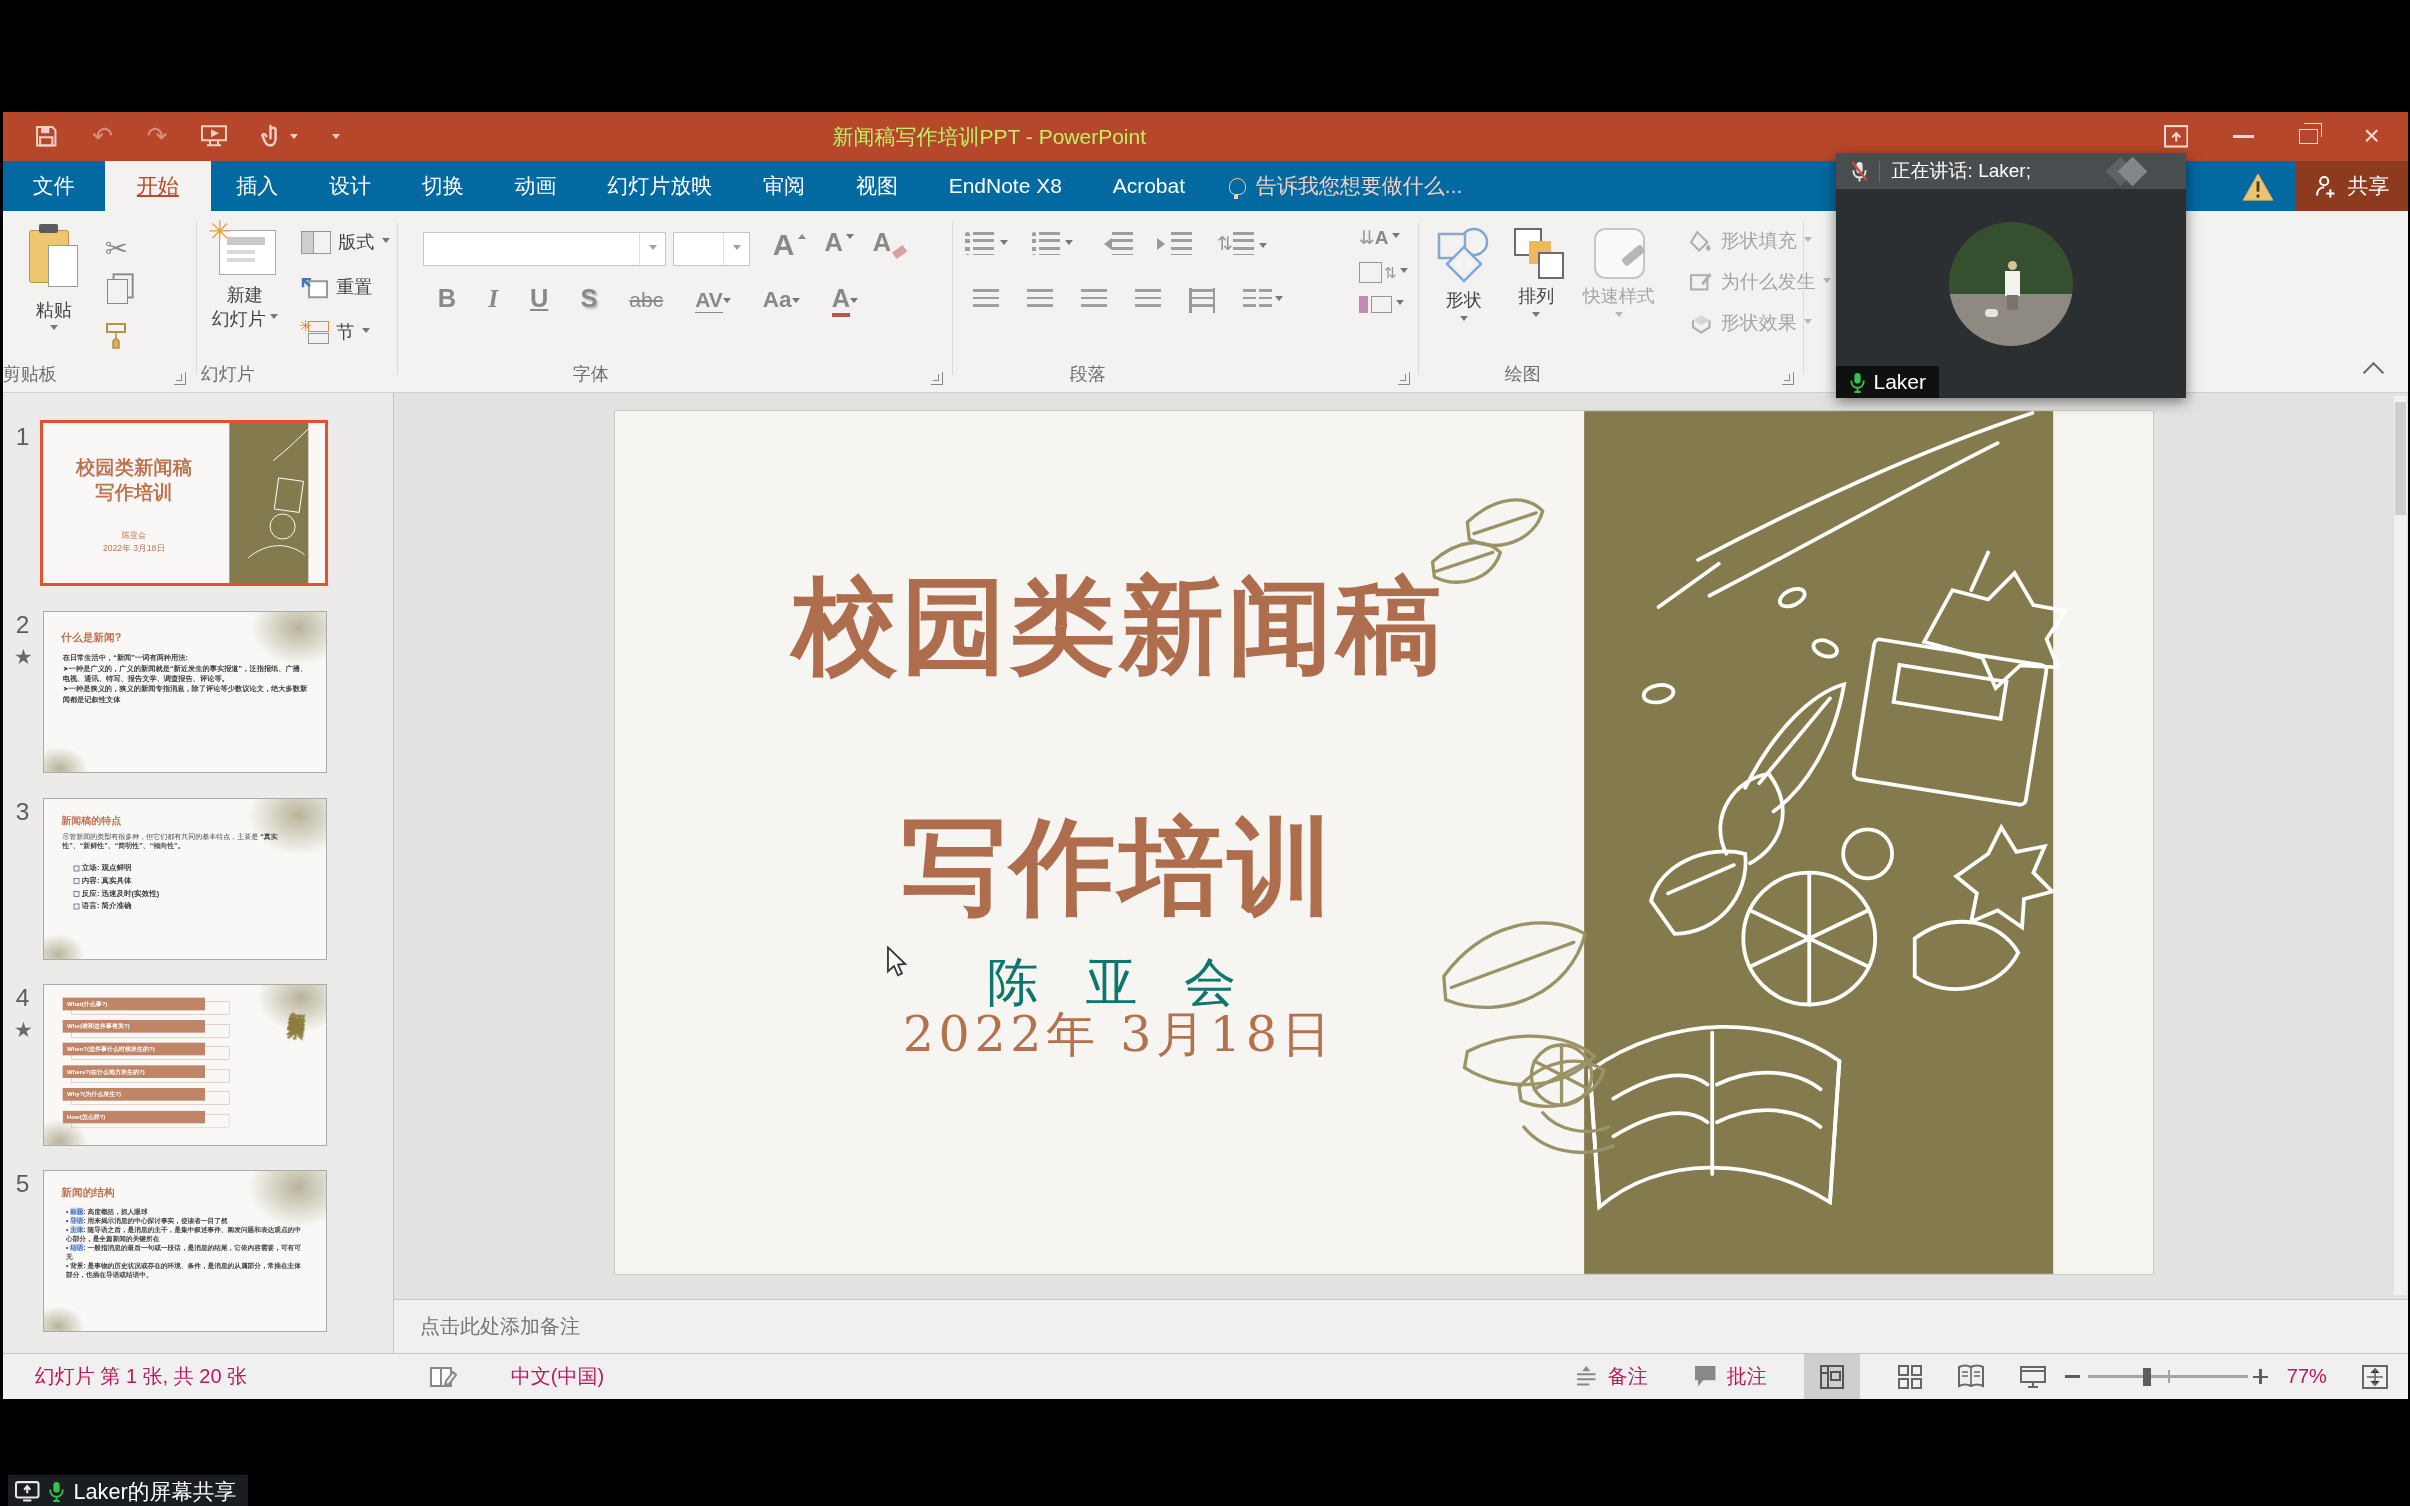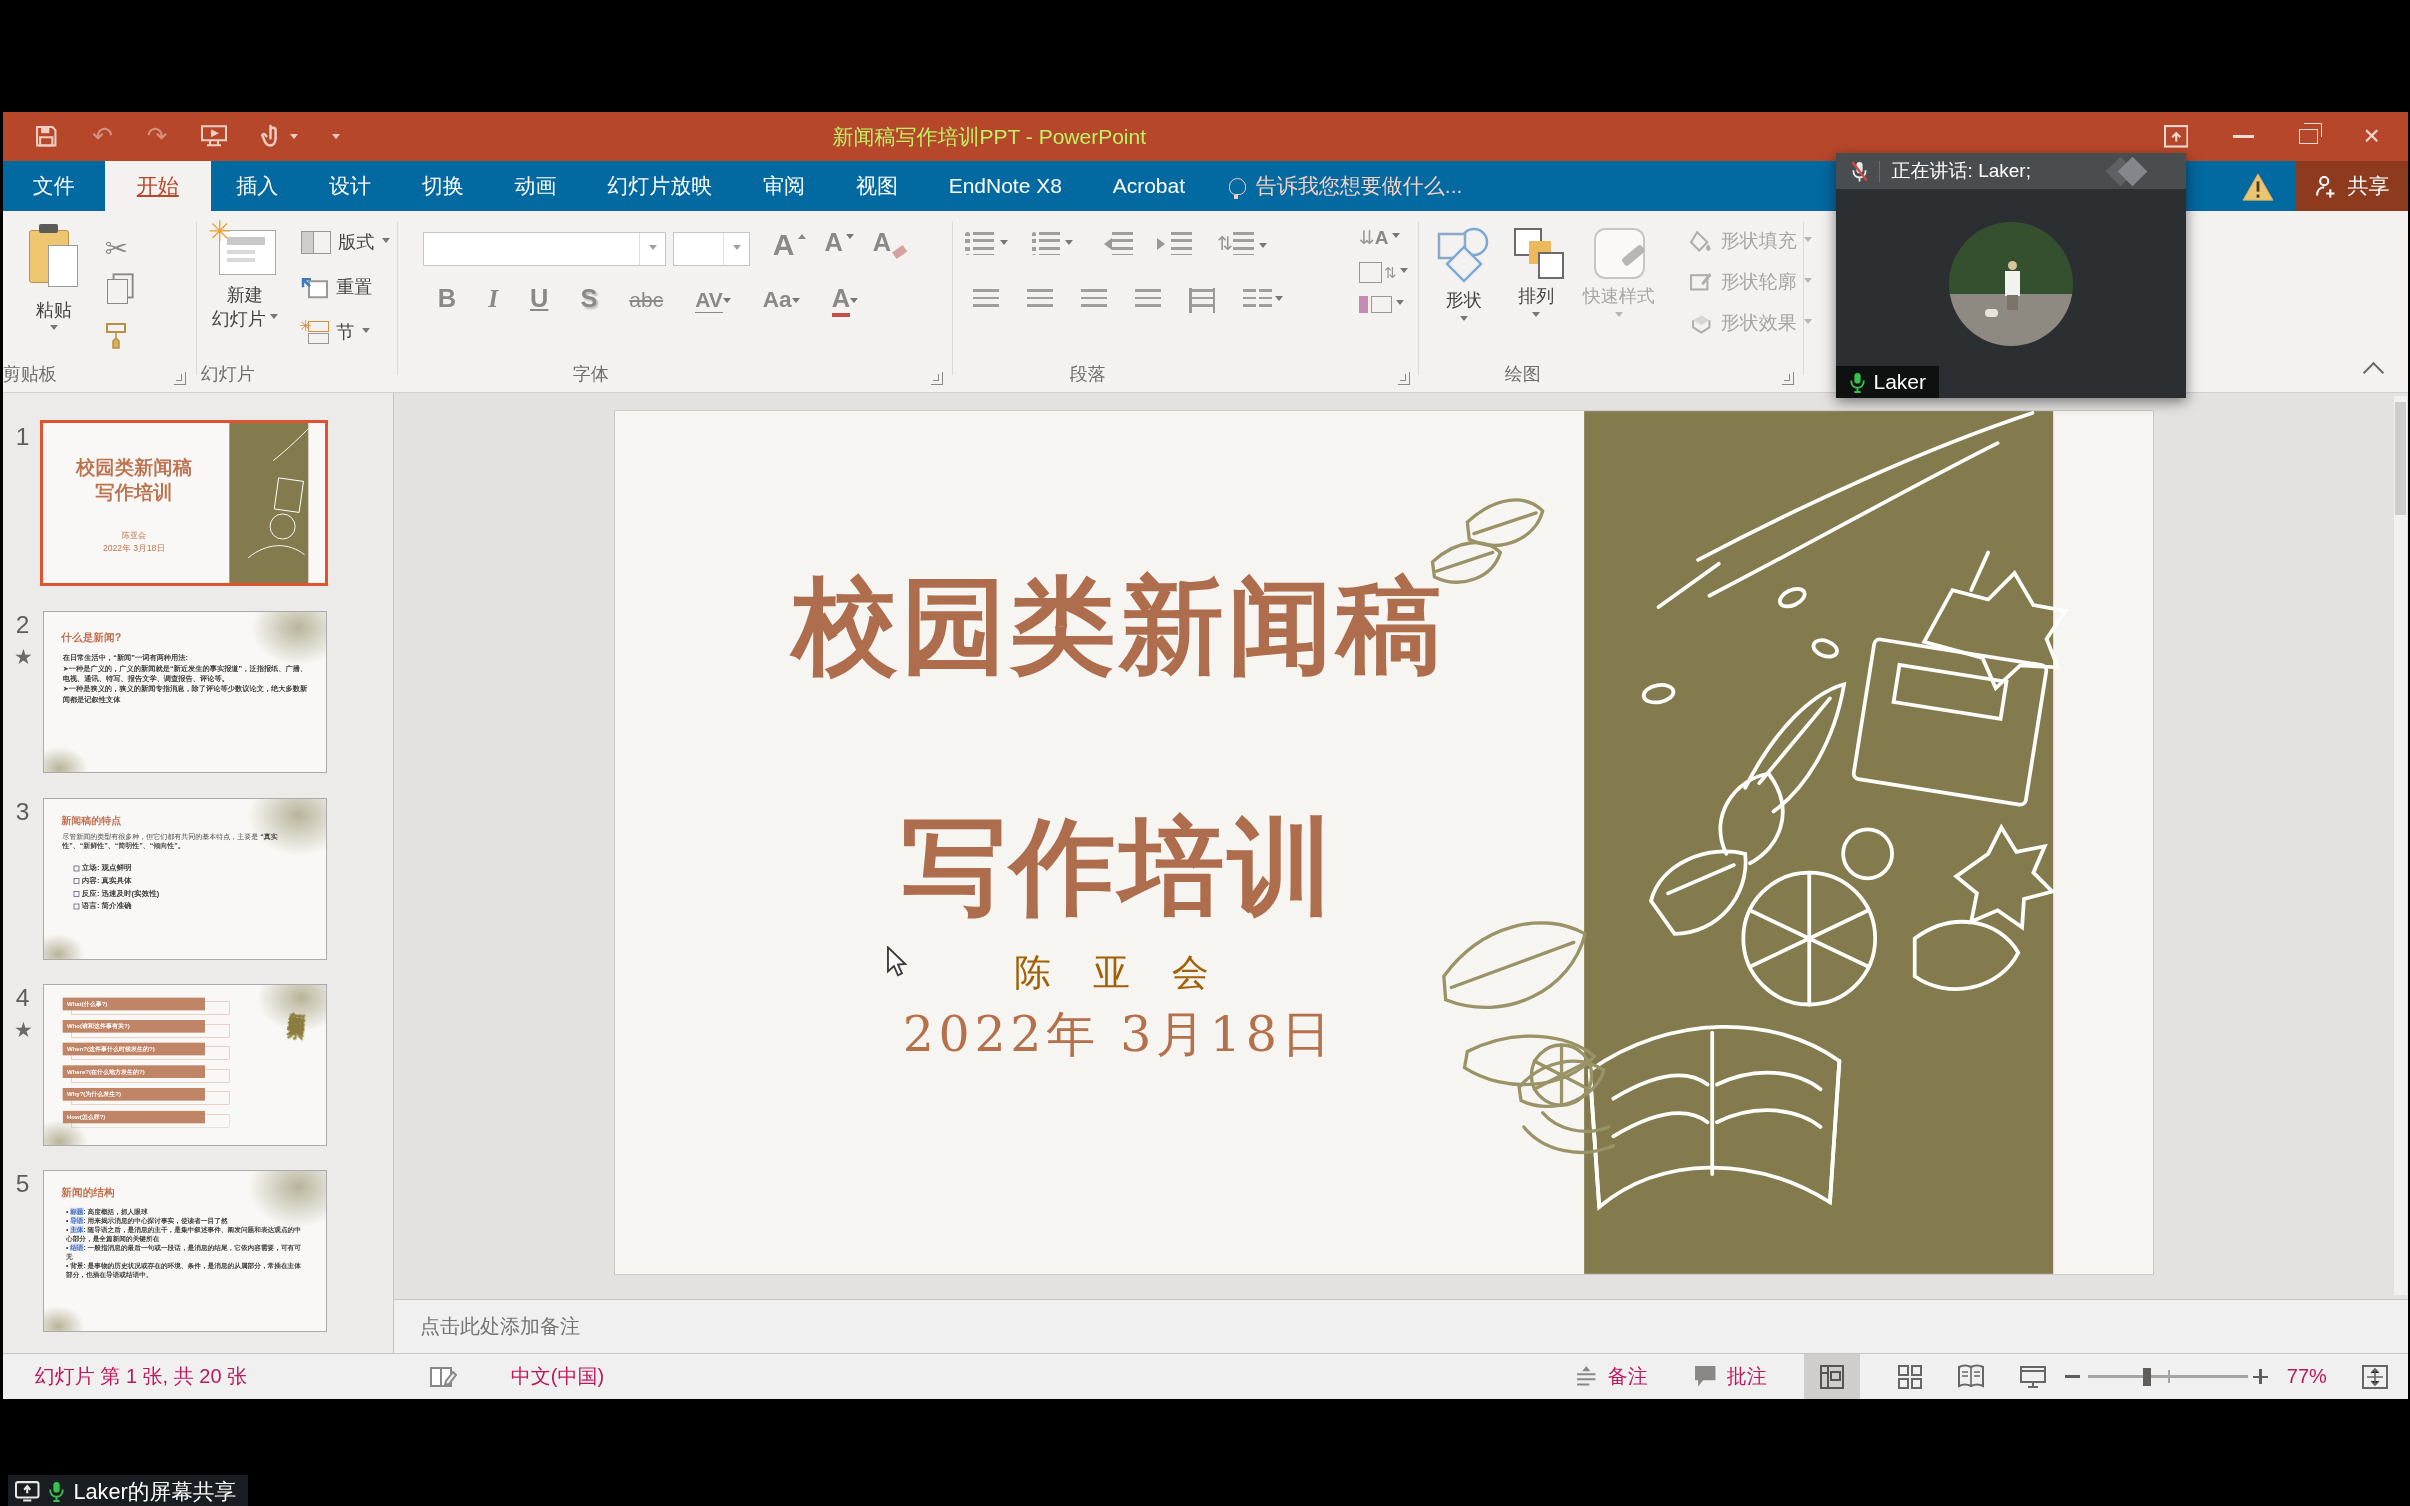--- a/index.html
+++ b/index.html
@@ -55,22 +55,22 @@
   .t-title{color:#C06A4A;font-weight:bold;}
   .kblue{color:#3F6FC4;background:rgba(68,114,196,.22);font-weight:bold;}
   .sqr{display:inline-block;width:13px;height:13px;border:2.8px solid #4a3f6b;margin-right:7.5px;vertical-align:middle;}
   .bar4{position:absolute;left:56px;height:38px;width:414px;background:#C08467;color:#fff;font-weight:bold;font-size:18px;line-height:38px;padding-left:13px;}
   .bar4out{position:absolute;left:83px;height:38px;width:471px;border:1.9px solid #C08467;background:transparent;}
   
   #slide{left:615px;top:411px;width:1538px;height:863px;background:#f6f5f2;box-shadow:0 0 0 0.9px #c9c8c6;}
   #slide-title{position:absolute;left:38px;top:146px;width:932px;text-align:center;color:#AE6E4D;
                font-weight:bold;font-size:105px;line-height:137px;letter-spacing:3.8px;}
   #slide-title .l2{margin-top:104px;}
-  #slide-author{position:absolute;left:38px;top:537px;width:932px;text-align:center;color:#a16207;
-                font-family:"DejaVu Serif","Liberation Serif",serif;font-size:37px;letter-spacing:15px;}
+  #slide-author{position:absolute;left:38px;top:537px;width:932px;text-align:center;color:#0f766e;
+                font-family:"DejaVu Serif","Liberation Serif",serif;font-size:52px;letter-spacing:15px;}
   #slide-date{position:absolute;left:38px;top:591px;width:932px;text-align:center;color:#B5714B;
               font-family:"DejaVu Serif","Liberation Serif",serif;font-size:49px;letter-spacing:4.7px;}
   #notesbar{left:394px;top:1299px;width:2014px;height:54px;background:#f0f0f0;border-top:0.9px solid #c8c6c4;
             display:flex;align-items:center;padding-left:26px;color:#767472;font-size:20px;box-sizing:border-box;}
   #vscroll{left:2394px;top:396px;width:13px;height:899px;background:#f1f1f1;}
   #vscroll .vthumb{position:absolute;left:0.9px;top:5.6px;width:11.3px;height:113px;background:#cdcdcd;}
   
   #statusbar{left:2.8px;top:1353px;width:2405px;height:46px;background:#f0f0f0;border-top:0.9px solid #c8c6c4;
              color:#be185d;font-size:20px;box-sizing:border-box;}
   .sb{position:absolute;top:0;height:45px;display:flex;align-items:center;gap:7.5px;}
@@ -373,21 +373,21 @@
             <path d="M19 14c2 3 3 5 1 6s-4-1-3-4z" fill="#b0aeac"></path>
           </svg>
         <span>形状填充</span>
           <span class="caret" style="margin:0;border-top-color:#b8b6b4;"></span>
       </span>
       <span style="display:flex;align-items:center;gap:7.5px;">
         <svg width="24.5" height="22.6" viewBox="0 0 24 22">
             <rect x="2" y="4" width="16" height="14" fill="none" stroke="#b0aeac" stroke-width="2"></rect>
             <path d="M14 14L22 4l-2-2-8 10z" fill="#b0aeac"></path>
           </svg>
-        <span>形状轮廓</span>
+        <span>为什么发生</span>
           <span class="caret" style="margin:0;border-top-color:#b8b6b4;"></span>
       </span>
       <span style="display:flex;align-items:center;gap:7.5px;">
         <svg width="24.5" height="22.6" viewBox="0 0 24 22">
             <path d="M4 8l8-5 8 5-8 5z" fill="#d8d6d4"></path>
             <path d="M4 8v7l8 5 8-5V8" fill="none" stroke="#b0aeac" stroke-width="2"></path>
           </svg>
         <span>形状效果</span>
           <span class="caret" style="margin:0;border-top-color:#b8b6b4;"></span>
       </span>

